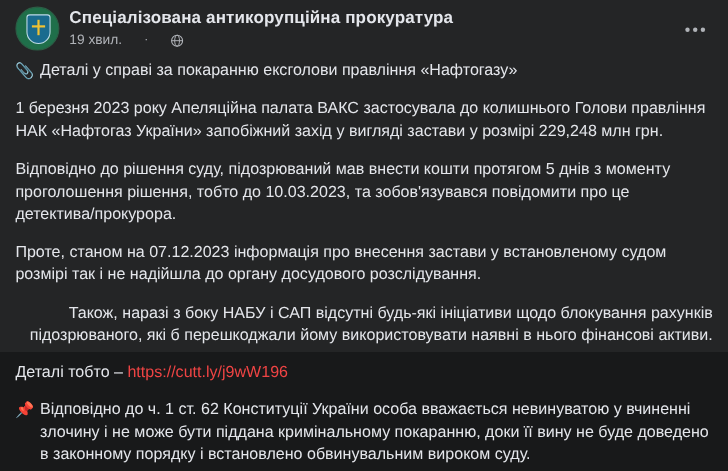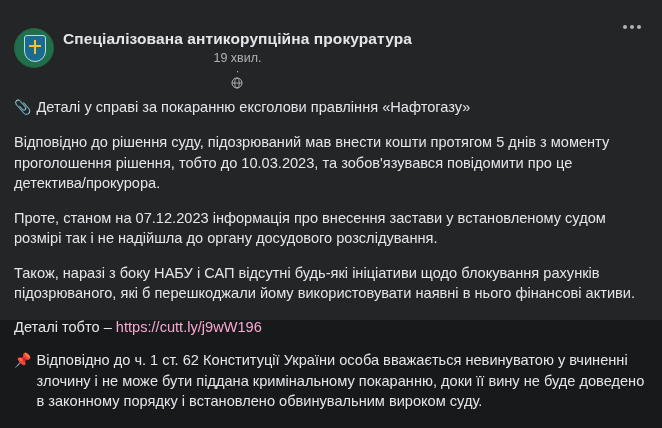--- a/index.html
+++ b/index.html
@@ -12,21 +12,21 @@
     width: 662px;
     height: 428px;
     overflow: hidden;
     font-family: "Liberation Sans", sans-serif;
     color: #e4e6eb;
   }
   .post {
     width: 662px;
     height: 320px;
     background: #242526;
-    padding: 26px 14px 0 14px;
+    padding: 4px 14px 0 14px;
     position: relative;
   }
   
   .post-header {
     display: flex;
     align-items: flex-start;
     gap: 9px;
     padding: 2px 0 6px 0;
   }
   .avatar {
@@ -79,26 +79,25 @@
     font-size: 15.5px;
     font-weight: bold;
     color: #e4e6eb;
     line-height: 20px;
     letter-spacing: 0.1px;
     white-space: nowrap;
   }
   .meta-row {
     display: flex;
     align-items: center;
-    gap: 0;
+    gap: 20px;
     margin-top: 2px;
     color: #b0b3b8;
     font-size: 12.5px;
     line-height: 15px;
-    flex-direction: column;
   }
   .meta-dot {
     font-size: 11px;
     line-height: 11px;
     color: #b0b3b8;
   }
   .globe-icon svg { display: block; }
   .more-btn {
     position: absolute;
     right: 14px;
@@ -124,35 +123,36 @@
     font-size: 14.6px;
     line-height: 20.5px;
     color: #e4e6eb;
     padding-top: 2px;
   }
   .post-body p {
     margin: 0 0 14px 0;
   }
   .post-body p.tight {
     margin-bottom: 13px;
+    text-align: right;
   }
   .lead-line {
     display: flex;
     align-items: flex-start;
     gap: 5px;
     margin: 0 0 15px 0;
     font-size: 14.6px;
     line-height: 20px;
   }
   .emoji {
     font-size: 14px;
     line-height: 20px;
   }
   .link {
-    color: #f9a8d4;
+    color: #ef4444;
     text-decoration: none;
   }
   .detail-line {
     margin: 0 0 13px 0;
   }
   .footnote {
     display: flex;
     align-items: flex-start;
     gap: 5px;
     margin: 0;
@@ -190,20 +190,21 @@
     <i></i>
   </div>
 
   <div class="post-body">
 
     <div class="lead-line">
       <span class="emoji">📎</span>
       <span>Деталі у справі за покаранню ексголови правління «Нафтогазу»</span>
     </div>
 
+    <p>1 березня 2023 року Апеляційна палата ВАКС застосувала до колишнього Голови правління НАК «Нафтогаз України» запобіжний захід у вигляді застави у розмірі 229,248 млн грн.</p>
     <p>Відповідно до рішення суду, підозрюваний мав внести кошти протягом 5 днів з моменту проголошення рішення, тобто до 10.03.2023, та зобов'язувався повідомити про це детектива/прокурора.</p>
     <p>Проте, станом на 07.12.2023 інформація про внесення застави у встановленому судом розмірі так і не надійшла до органу досудового розслідування.</p>
     <p class="tight">Також, наразі з боку НАБУ і САП відсутні будь-які ініціативи щодо блокування рахунків підозрюваного, які б перешкоджали йому використовувати наявні в нього фінансові активи.</p>
 
     <div class="detail-line">
       <span>Деталі тобто –</span>
       <a class="link" href="#">https://cutt.ly/j9wW196</a>
     </div>
 
     <div class="footnote">

